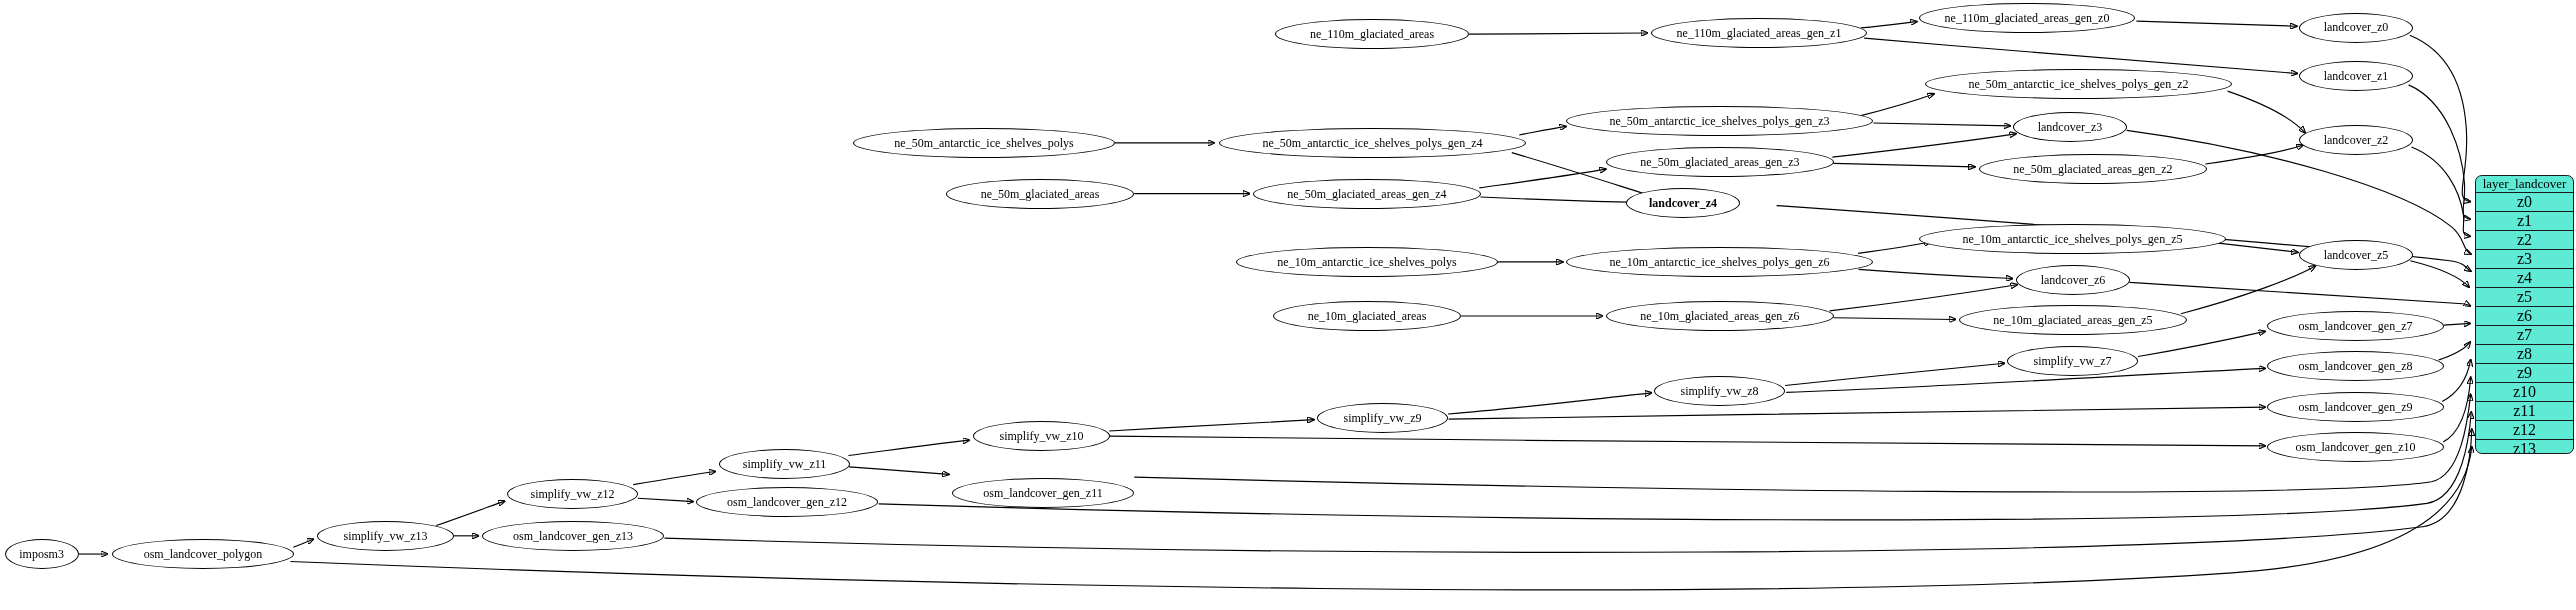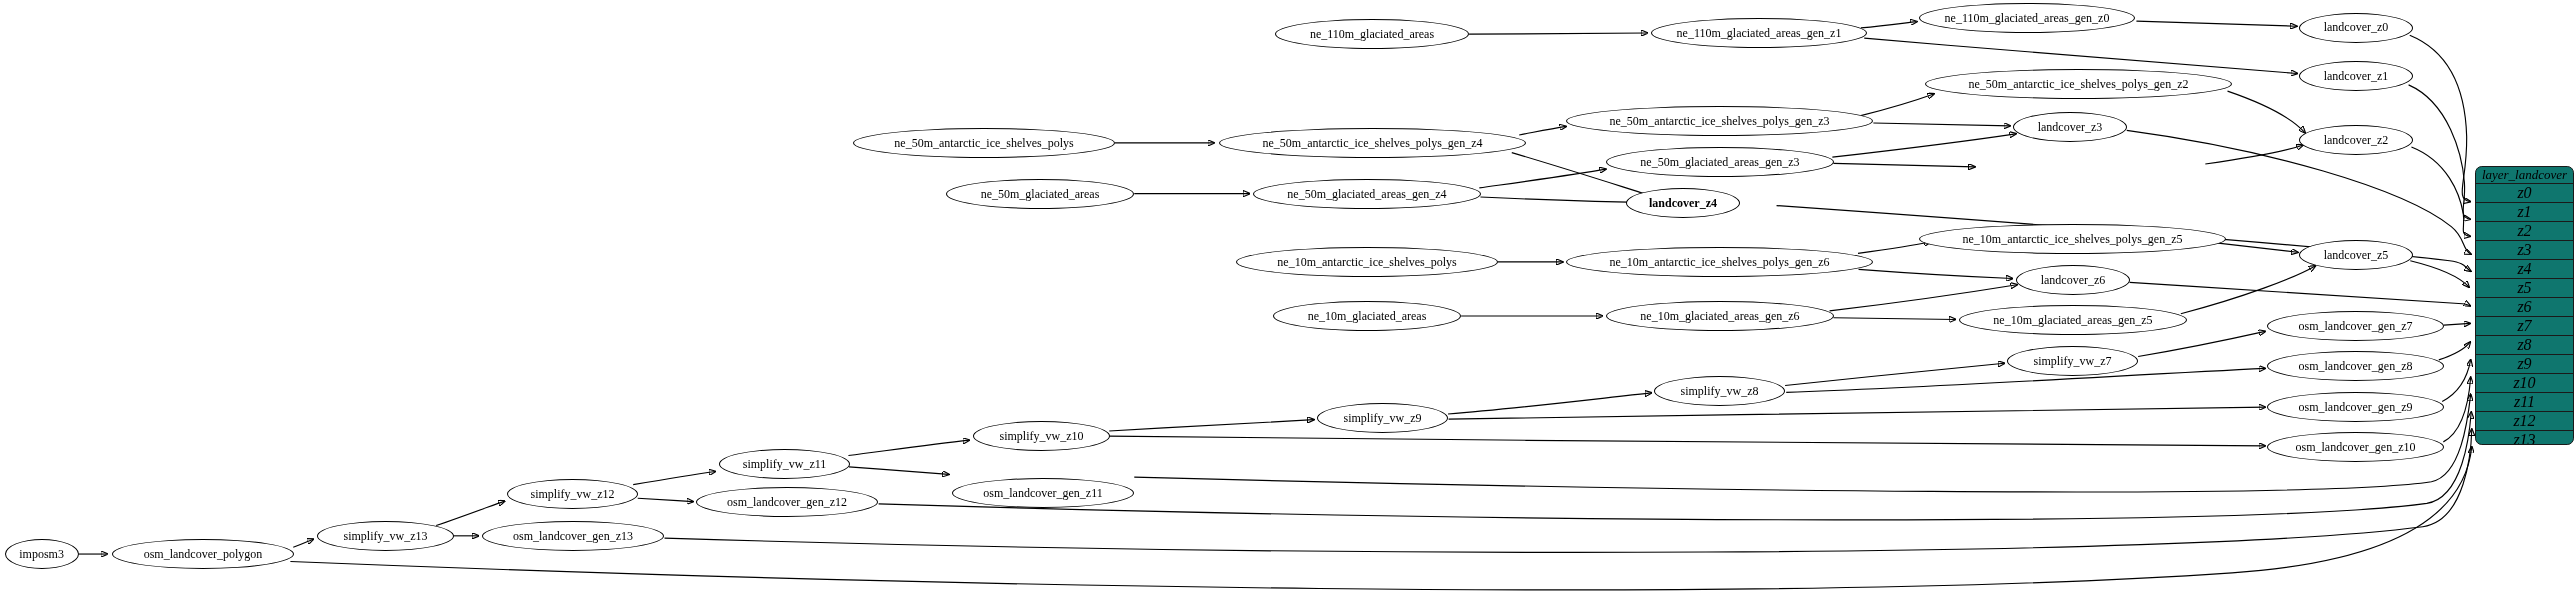--- a/index.html
+++ b/index.html
@@ -3,23 +3,23 @@
 <meta charset="utf-8">
 <style>
   html,body{margin:0;padding:0;background:#ffffff;}
   #canvas{position:relative;width:2576px;height:611px;background:#ffffff;overflow:hidden;
           font-family:"Liberation Serif", serif;}
   #edges{position:absolute;left:0;top:0;z-index:1;}
   #edges path{fill:none;stroke:#000000;stroke-width:2;}
   .node{position:absolute;z-index:2;height:30px;border:1.1px solid #000000;border-radius:50%;
         background:#ffffff;display:flex;align-items:center;justify-content:center;
         font-size:12px;color:#000000;white-space:nowrap;box-sizing:border-box;}
-  #table{position:absolute;z-index:2;left:2475px;top:166px;width:99px;height:279px;
-         border:1.1px solid #1a1a1a;border-radius:6.8px;background:#0f766e;
-         display:flex;flex-direction:column;box-sizing:border-box;overflow:hidden;font-style:italic;}
+  #table{position:absolute;z-index:2;left:2475px;top:175px;width:99px;height:279px;
+         border:1.1px solid #1a1a1a;border-radius:6.8px;background:#5eead4;
+         display:flex;flex-direction:column;box-sizing:border-box;overflow:hidden;}
   .trow{flex:1;display:flex;align-items:center;justify-content:center;
         font-size:16px;color:#000000;border-top:1.1px solid #1a1a1a;}
   .ttitle{flex:1;display:flex;align-items:center;justify-content:center;
           font-size:13px;color:#000000;border-top:none;}
 </style>
 </head>
 <body>
 
 <div id="canvas">
 
@@ -113,20 +113,21 @@
   <div class="node" style="left:1626px;top:188px;width:114px;font-weight:bold;">landcover_z4</div>
   <div class="node" style="left:2299px;top:240px;width:114px;">landcover_z5</div>
   <div class="node" style="left:2016px;top:265px;width:114px;">landcover_z6</div>
   <div class="node" style="left:853px;top:128px;width:262px;">ne_50m_antarctic_ice_shelves_polys</div>
   <div class="node" style="left:1219px;top:128px;width:307px;">ne_50m_antarctic_ice_shelves_polys_gen_z4</div>
   <div class="node" style="left:1566px;top:106px;width:307px;">ne_50m_antarctic_ice_shelves_polys_gen_z3</div>
   <div class="node" style="left:1925px;top:69px;width:307px;">ne_50m_antarctic_ice_shelves_polys_gen_z2</div>
   <div class="node" style="left:946px;top:179px;width:188px;">ne_50m_glaciated_areas</div>
   <div class="node" style="left:1253px;top:179px;width:228px;">ne_50m_glaciated_areas_gen_z4</div>
   <div class="node" style="left:1606px;top:147px;width:228px;">ne_50m_glaciated_areas_gen_z3</div>
+  <div class="node" style="left:1979px;top:154px;width:228px;">ne_50m_glaciated_areas_gen_z2</div>
   <div class="node" style="left:1236px;top:247px;width:262px;">ne_10m_antarctic_ice_shelves_polys</div>
   <div class="node" style="left:1566px;top:247px;width:307px;">ne_10m_antarctic_ice_shelves_polys_gen_z6</div>
   <div class="node" style="left:1919px;top:224px;width:307px;text-align:center;">ne_10m_antarctic_ice_shelves_polys_gen_z5</div>
   <div class="node" style="left:1273px;top:301px;width:188px;">ne_10m_glaciated_areas</div>
   <div class="node" style="left:1606px;top:301px;width:228px;">ne_10m_glaciated_areas_gen_z6</div>
   <div class="node" style="left:1959px;top:305px;width:228px;">ne_10m_glaciated_areas_gen_z5</div>
 
   <div id="table">
     <div class="ttitle">layer_landcover</div>
     <div class="trow">z0</div>

